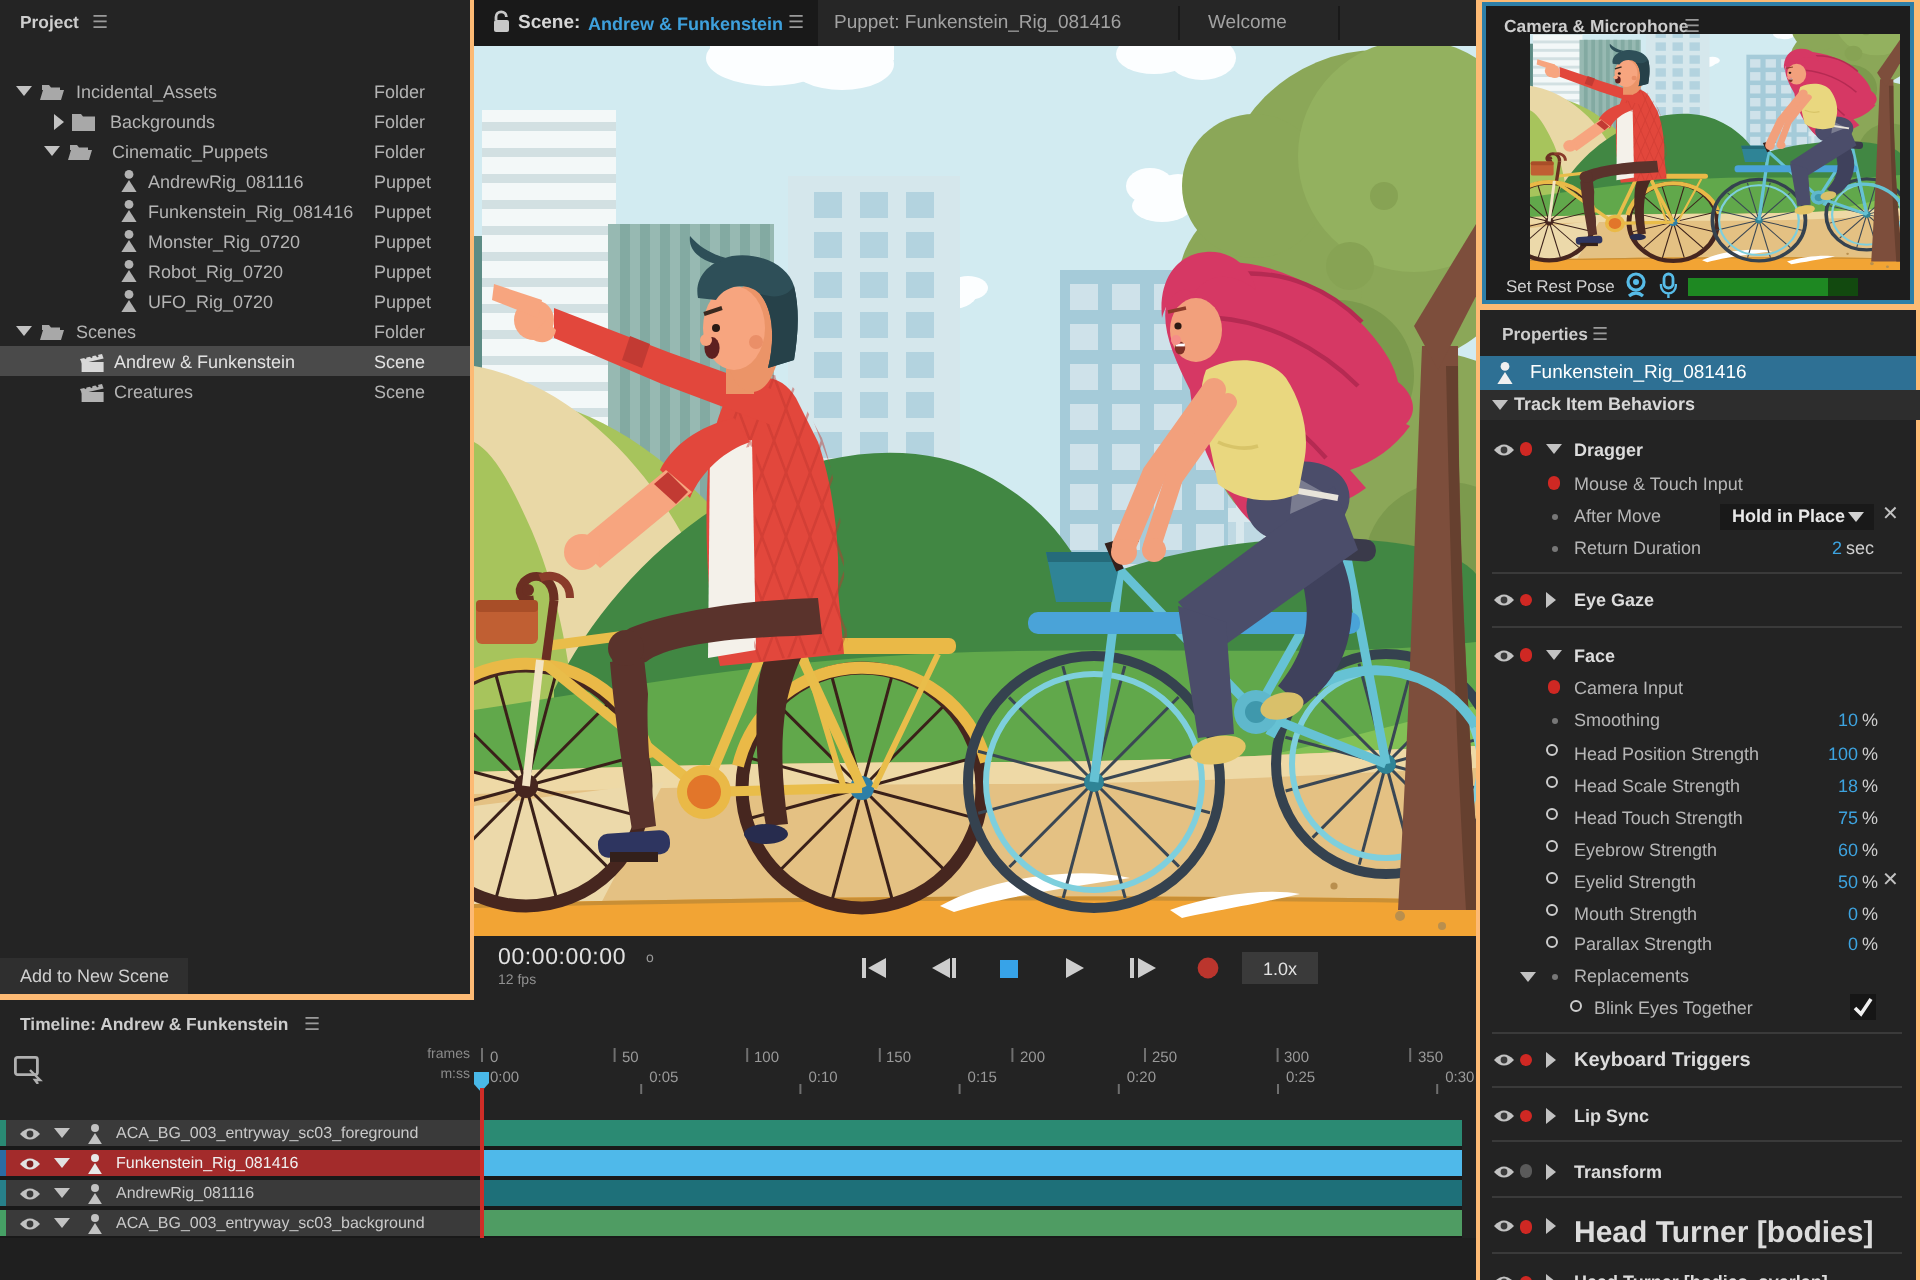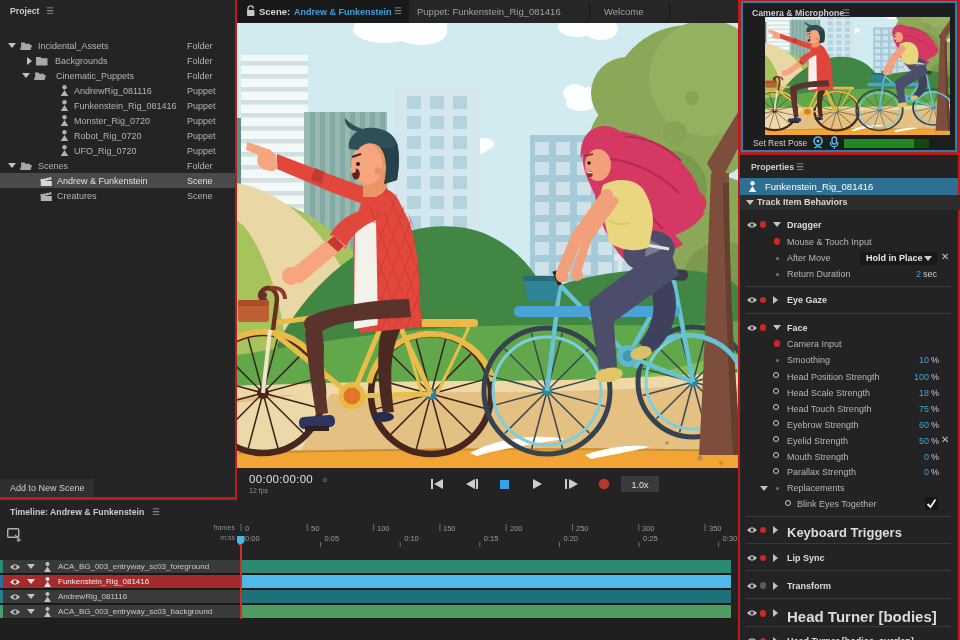--- a/index.html
+++ b/index.html
@@ -1,19 +1,19 @@
 <!DOCTYPE html>
 <html><head>
 <meta charset="utf-8">
 <style>
 * { margin:0; padding:0; box-sizing:border-box; }
 html,body { width:960px; height:640px; background:#141414; overflow:hidden;
   font-family:"Liberation Sans", sans-serif; }
 .abs { position:absolute; }
-#app { position:relative; width:960px; height:640px; background:#b91c1c; }
+#app { position:relative; width:960px; height:640px; background:#fdba74; }
 .panel { background:#232323; position:absolute; overflow:hidden; }
 .ptitle { font-size:8.7px; font-weight:bold; color:#cdcdcd; }
 .menu { color:#9a9a9a; font-size:9px; letter-spacing:0; }
 
 #project { left:0; top:0; width:235px; height:497px; background:#242424; }
 #colhdr { position:absolute; left:0; top:22px; width:235px; height:16px; background:#282828; border-bottom:1px solid #1a1a1a; border-top:1px solid #1a1a1a;}
 .prow { position:absolute; left:0; width:235px; height:15px; font-size:9px; color:#b4b4b4; }
 .prow .nm { position:absolute; top:2.5px; }
 .prow .ty { position:absolute; left:187px; top:2.5px; }
 .sel { background:#4a4a4a; color:#e2e2e2; }
@@ -452,21 +452,21 @@
             </svg></div>
         </div>
     <div class="divider" style="top:361px;"></div>
     <div class="prop" style="top:367px;">
           <svg class="abs" style="left:6px;top:4px;" width="12" height="8" viewBox="0 0 12 8">
             <path d="M1 4 Q6 -1.5 11 4 Q6 9.5 1 4 Z" fill="#c2c2c2"></path>
             <circle cx="6" cy="4" r="1.7" fill="#3a3a3a"></circle>
           </svg>
           <span class="abs" style="left:19.6px;top:4.6px;width:6.8px;height:6.8px;border-radius:50%;background:#cf2823;"></span>
           <span class="tri right" style="left:33px;top:4px;"></span>
-          <span class="abs" style="left:47px;top:3px;font-size:13px;font-weight:bold;color:#dcdcdc;">Keyboard Triggers</span>
+          <span class="abs" style="left:47px;top:3px;font-size:10px;font-weight:bold;color:#dcdcdc;">Keyboard Triggers</span>
         </div>
     <div class="divider" style="top:387.5px;"></div>
     <div class="prop" style="top:395px;text-decoration:underline;">
           <svg class="abs" style="left:6px;top:4px;" width="12" height="8" viewBox="0 0 12 8">
             <path d="M1 4 Q6 -1.5 11 4 Q6 9.5 1 4 Z" fill="#c2c2c2"></path>
             <circle cx="6" cy="4" r="1.7" fill="#3a3a3a"></circle>
           </svg>
           <span class="abs" style="left:19.6px;top:4.6px;width:6.8px;height:6.8px;border-radius:50%;background:#cf2823;"></span>
           <span class="tri right" style="left:33px;top:4px;"></span>
           <span class="abs" style="left:47px;top:3px;font-size:9px;font-weight:bold;color:#dcdcdc;">Lip Sync</span>

